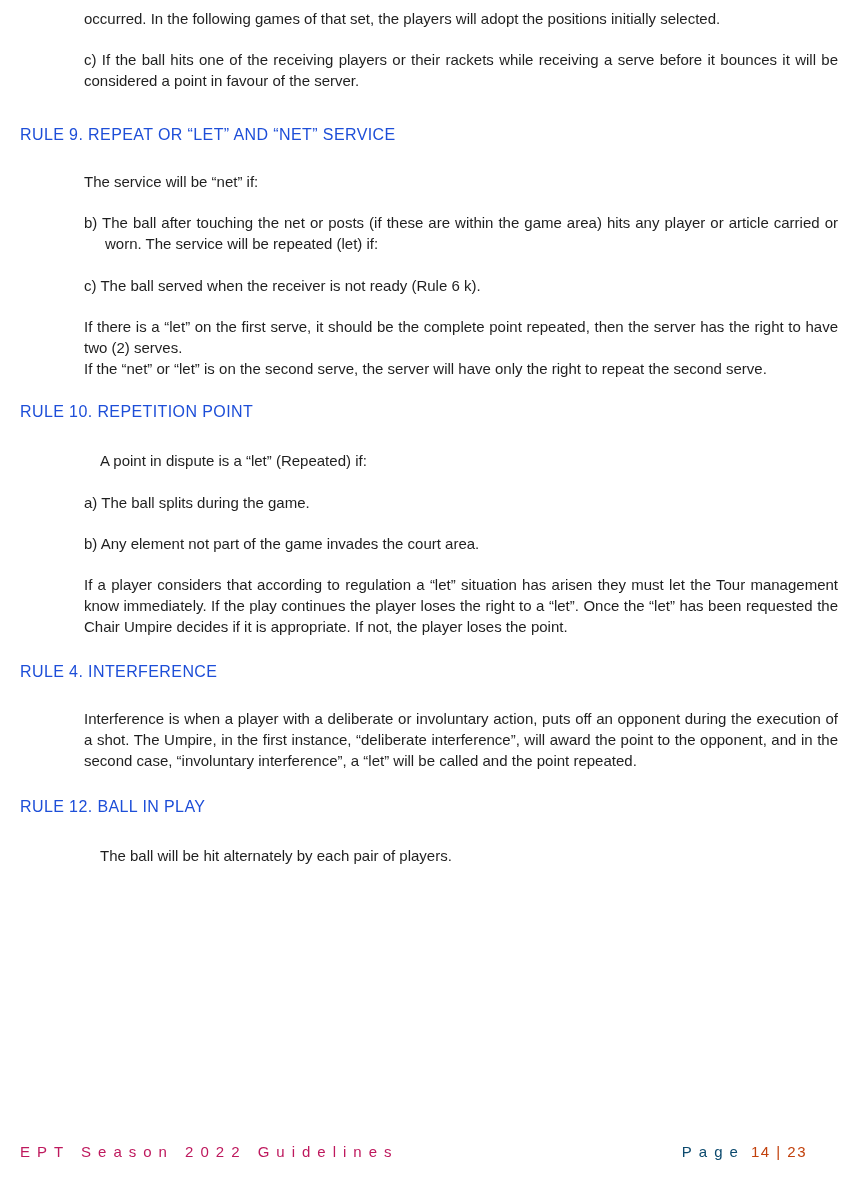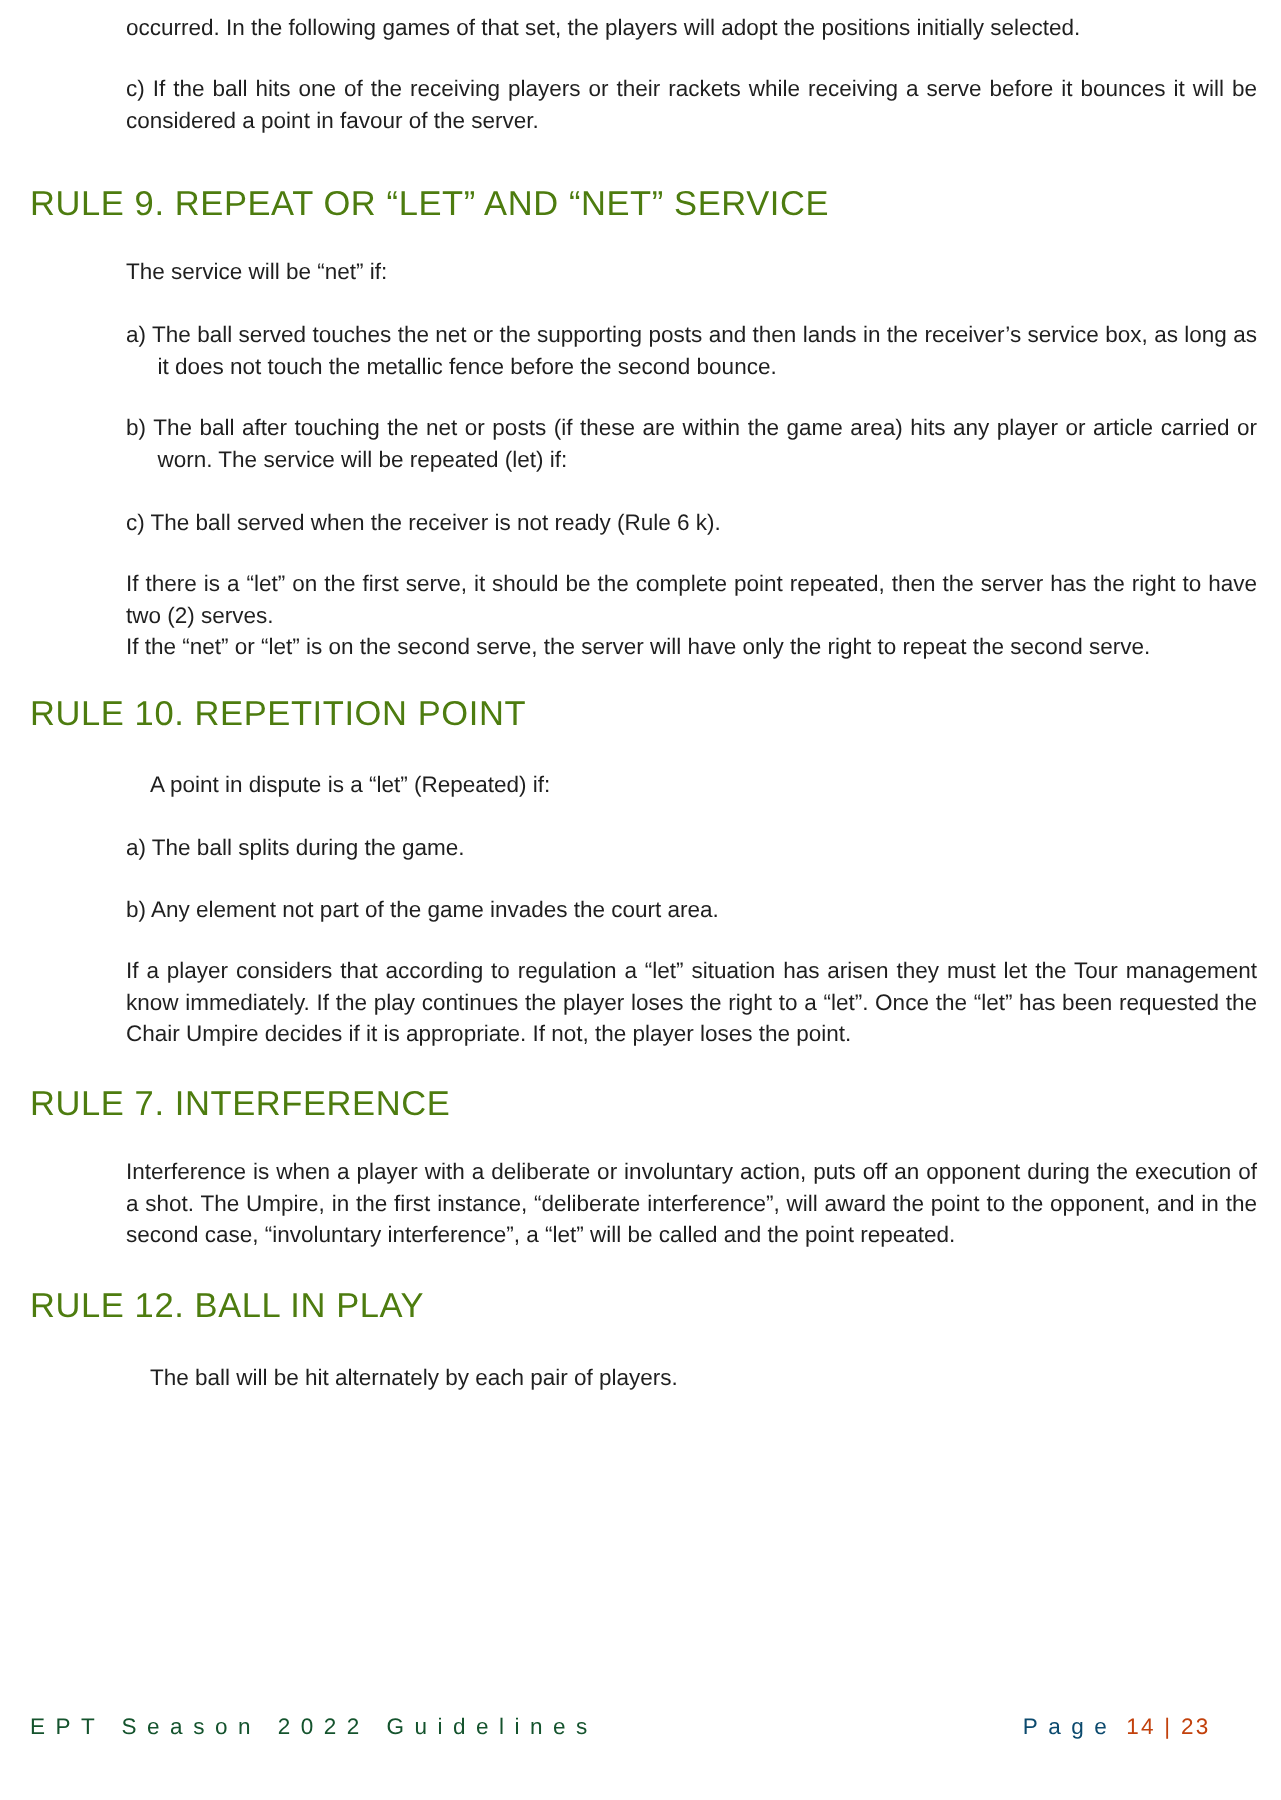--- a/index.html
+++ b/index.html
@@ -22,24 +22,24 @@
     font-size: 15px;
     line-height: 21px;
     text-align: justify;
     margin: 0;
   }
   .hang {
     padding-left: 21px;
     text-indent: -21px;
   }
   .rule-heading {
-    font-size: 23px;
+    font-size: 16px;
     line-height: 24px;
     font-weight: 400;
-    color: #4d7c0f;
+    color: #1d4ed8;
     letter-spacing: 0.4px;
     margin: 0 0 0 -64px;
   }
   
   .mt20 { margin-top: 20px; }
   .mt21 { margin-top: 21px; }
   .mt23 { margin-top: 23px; }
   .mt24 { margin-top: 24px; }
   .mt26 { margin-top: 26px; margin-left: 16px; }
   .mt32 { margin-top: 32px; }
@@ -48,21 +48,21 @@
     position: absolute;
     top: 1143px;
     left: 20px;
     right: 47px;
     display: flex;
     justify-content: space-between;
     align-items: baseline;
     font-size: 15px;
   }
   .footer-left {
-    color: #14532d;
+    color: #be185d;
     letter-spacing: 7px;
     white-space: nowrap;
   }
   .footer-right {
     white-space: nowrap;
   }
   .page-label {
     color: #0c4a6e;
     letter-spacing: 7px;
     margin-right: 6px;
@@ -78,21 +78,20 @@
 <div class="content">
 
   <p class="para">occurred. In the following games of that set, the players will adopt the positions initially selected.</p>
 
   <p class="para mt20">c) If the ball hits one of the receiving players or their rackets while receiving a serve before it bounces it will be considered a point in favour of the server.</p>
 
   <h2 class="rule-heading mt32">RULE 9. REPEAT OR “LET” AND “NET” SERVICE</h2>
 
   <p class="para mt24">The service will be “net” if:</p>
 
-  <p class="para hang mt21">a) The ball served touches the net or the supporting posts and then lands in the receiver’s service box, as long as it does not touch the metallic fence before the second bounce.</p>
 
   <p class="para hang mt20">b) The ball after touching the net or posts (if these are within the game area) hits any player or article carried or worn. The service will be repeated (let) if:</p>
 
   <p class="para mt21">c) The ball served when the receiver is not ready (Rule 6 k).</p>
 
   <div class="mt20">
     <p class="para">If there is a “let” on the first serve, it should be the complete point repeated, then the server has the right to have two (2) serves.</p>
     <p class="para">If the “net” or “let” is on the second serve, the server will have only the right to repeat the second serve.</p>
   </div>
 
@@ -101,21 +100,21 @@
   <p class="para mt26">A point in dispute is a “let” (Repeated) if:</p>
 
   <p class="para mt21">a) The ball splits during the game.</p>
 
   <p class="para mt20">b) Any element not part of the game invades the court area.</p>
 
   <div class="mt20">
     <p class="para">If a player considers that according to regulation a “let” situation has arisen they must let the Tour management know immediately. If the play continues the player loses the right to a “let”. Once the “let” has been requested the Chair Umpire decides if it is appropriate. If not, the player loses the point.</p>
   </div>
 
-  <h2 class="rule-heading mt23">RULE 7. INTERFERENCE</h2>
+  <h2 class="rule-heading mt23">RULE 4. INTERFERENCE</h2>
 
   <p class="para mt24">Interference is when a player with a deliberate or involuntary action, puts off an opponent during the execution of a shot. The Umpire, in the first instance, “deliberate interference”, will award the point to the opponent, and in the second case, “involuntary interference”, a “let” will be called and the point repeated.</p>
 
   <h2 class="rule-heading mt24">RULE 12. BALL IN PLAY</h2>
 
   <p class="para mt26">The ball will be hit alternately by each pair of players.</p>
 
 </div>
 
 <div class="footer">

